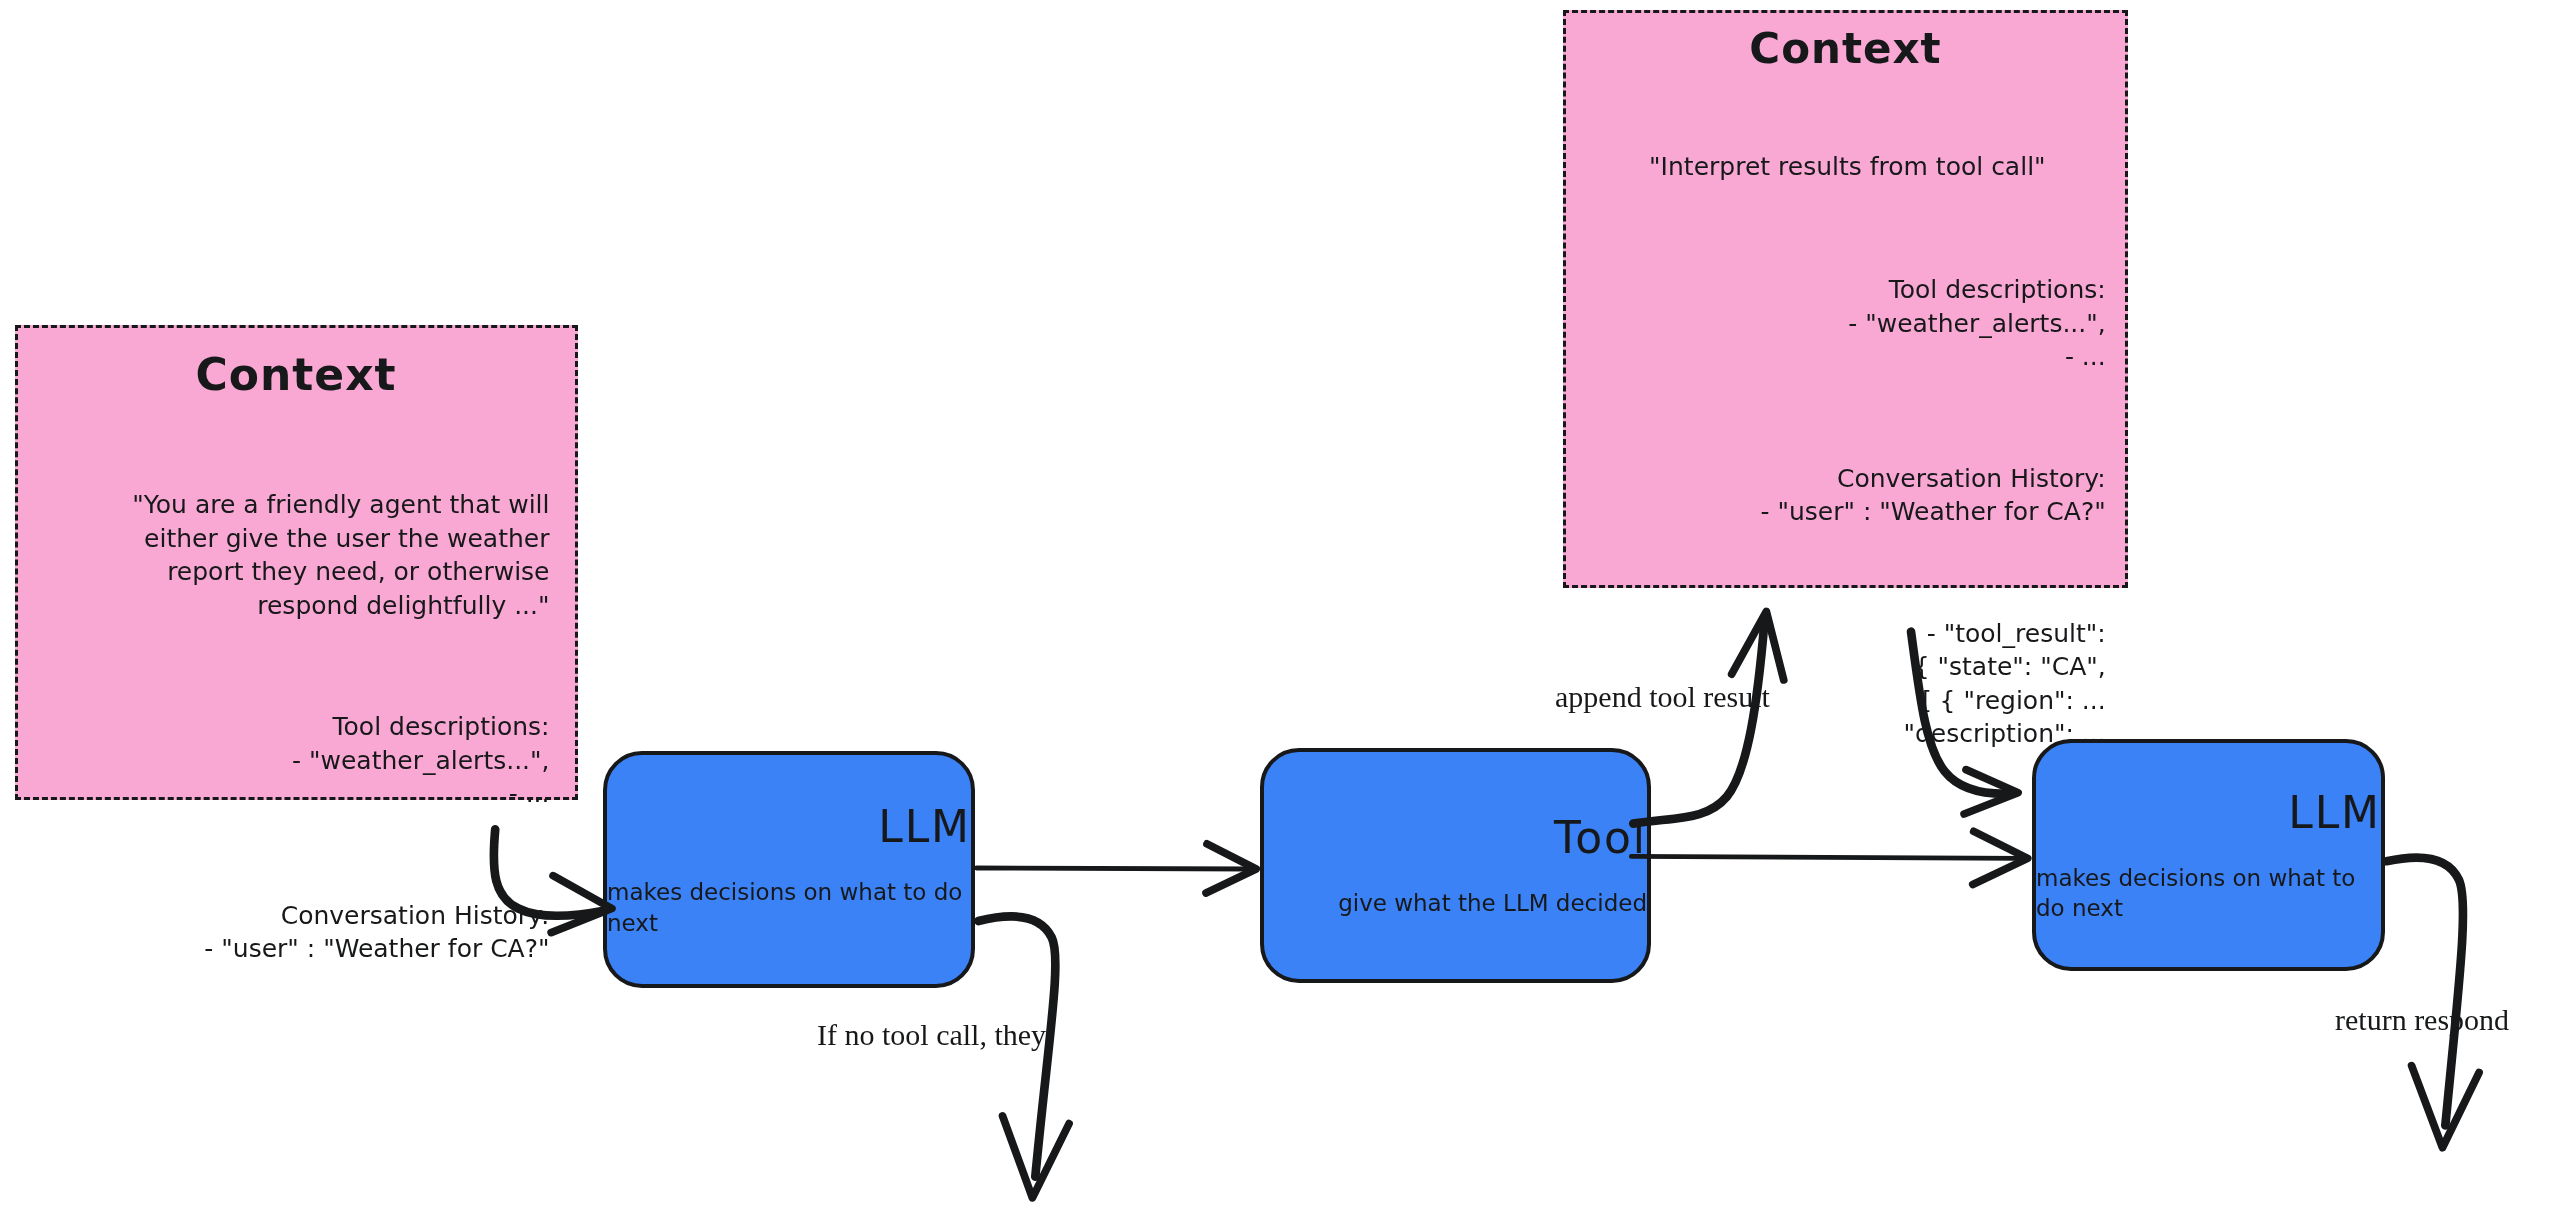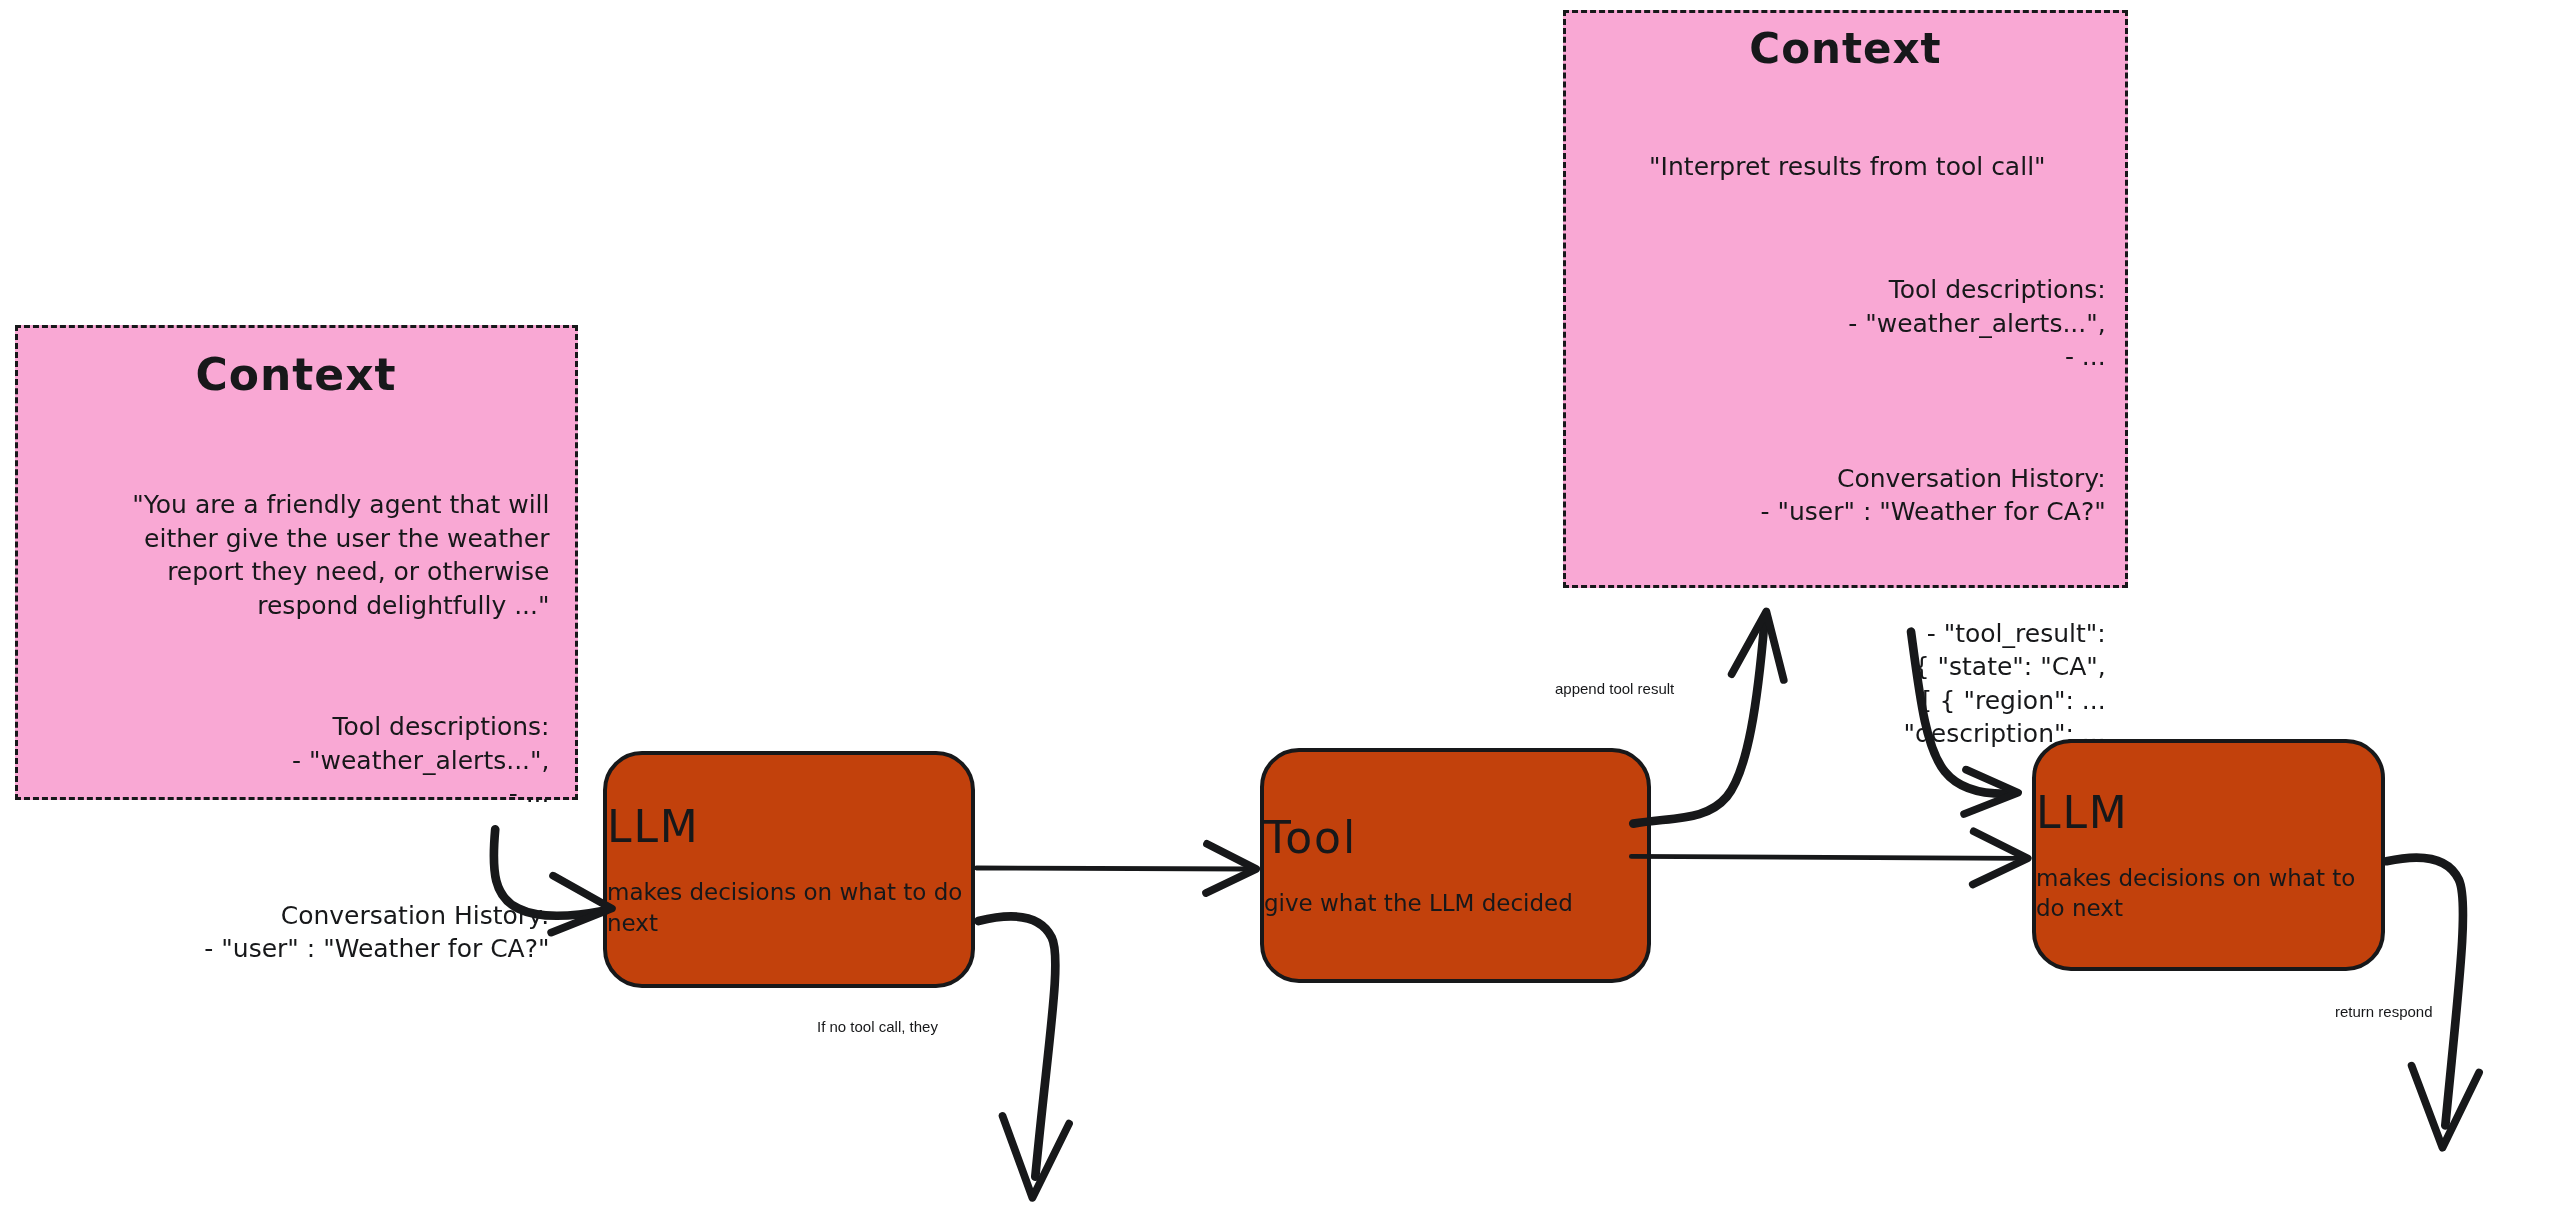--- a/index.html
+++ b/index.html
@@ -20,34 +20,34 @@
   #ctx-left .ctx-title{margin-top:21px;}
   #ctx-left .ctx-body{padding:21px 25px 0 29px;}
 
   
   #ctx-right{left:1563px;top:9.6px;width:565px;height:578px;}
   #ctx-right .ctx-title{margin-top:11.6px;font-size:42px;}
   #ctx-right .ctx-body{padding:9.6px 19.3px 0 23px;}
   #ctx-right .ctx-quote{text-align:center;margin:0 0 23px 0;}
 
   
-  .node{position:absolute;box-sizing:border-box;background:#c2410c;
+  .node{position:absolute;box-sizing:border-box;background:#3b82f6;
         border:4.8px solid #17181a;border-radius:39px;
-        display:flex;flex-direction:column;align-items:flex-start;justify-content:center;}
+        display:flex;flex-direction:column;align-items:flex-end;justify-content:center;}
   .node-title{font-size:44px;font-weight:400;letter-spacing:1.9px;color:#17181a;
               font-family:"DejaVu Sans",sans-serif;}
   .node-sub{font-size:23px;line-height:1.32;color:#17181a;margin-top:25px;text-align:left;}
 
   #node-llm1{left:603px;top:751px;width:372px;height:237px;}
   #node-tool{left:1260px;top:748px;width:391px;height:235px;}
   #node-llm2{left:2032px;top:739px;width:353px;height:232px;}
 
   
-  .edge-label{position:absolute;font-size:15px;color:#17181a;white-space:nowrap;
-              font-family:Liberation Sans, sans-serif;}
+  .edge-label{position:absolute;font-size:30px;color:#17181a;white-space:nowrap;
+              font-family:Liberation Serif, serif;}
   #lbl-append{left:1555px;top:680px;}
   #lbl-exit{left:817px;top:1018px;}
   #lbl-return{left:2335px;top:1003px;}
 
   svg#wires{position:absolute;left:0;top:0;width:2576px;height:1221px;pointer-events:none;}
   svg#wires path{fill:none;stroke:#17181a;stroke-linecap:round;stroke-linejoin:round;}
   .thin{stroke-width:5;}
   .thick{stroke-width:9;}
   .head{stroke-width:8;fill:none;}
 </style>

